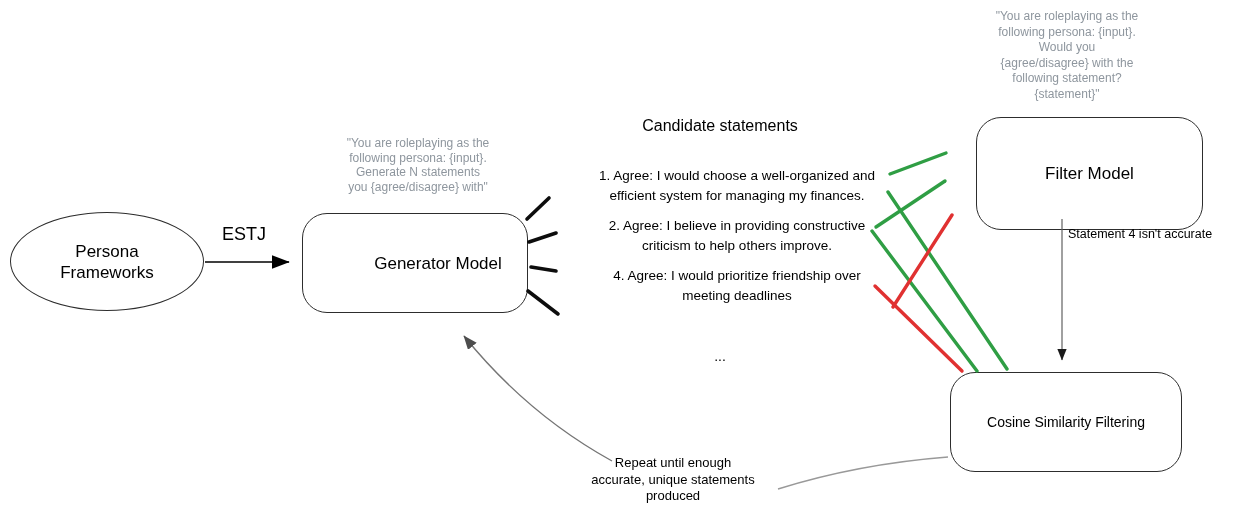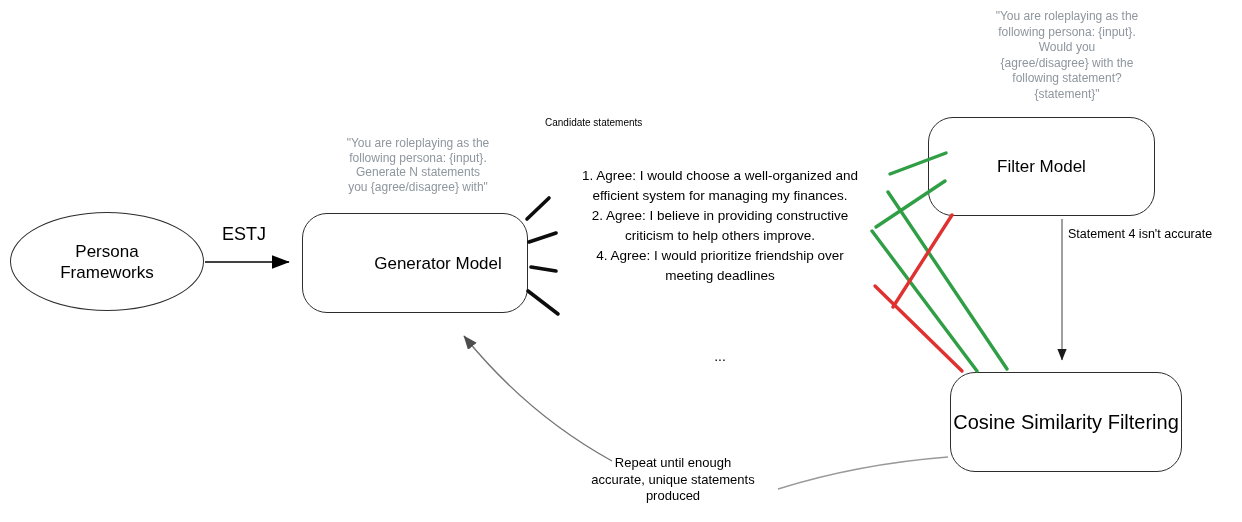--- a/index.html
+++ b/index.html
@@ -14,25 +14,25 @@
   }
   .rounded{border-radius:25px;}
   .ellipse{border-radius:50%;}
   .prompt{
     position:absolute;color:#8e969e;font-size:12px;text-align:center;
     white-space:pre-line;z-index:3;
   }
   .prompt.gen{line-height:14.6px;}
   .prompt.filter{line-height:15.6px;}
   .title{
-    position:absolute;font-size:10px;text-align:left;z-index:3;
+    position:absolute;font-size:16px;text-align:center;z-index:3;
   }
   .stmts{
-    position:absolute;left:545px;top:166px;width:350px;z-index:3;
-    display:flex;flex-direction:column;
+    position:absolute;left:562px;top:166px;width:350px;z-index:3;
+    display:flex;flex-direction:column;gap:10px;
   }
   .stmt{
     font-size:13.5px;line-height:20px;text-align:center;white-space:pre-line;
   }
   .ellipsis{
     position:absolute;left:545px;top:348px;width:350px;text-align:center;
     font-size:14px;z-index:3;
   }
   .note{position:absolute;font-size:12.5px;z-index:3;}
   .edge-label{position:absolute;font-size:18px;z-index:3;}
@@ -49,25 +49,25 @@
 
   <div class="node ellipse" style="left:10px;top:212px;width:194px;height:99px;">
     <span style="white-space:pre-line;">Persona
 Frameworks</span>
   </div>
 
   <div class="node rounded" style="left:302px;top:213px;width:226px;height:100px;padding-left:46px;">
     <span>Generator Model</span>
   </div>
 
-  <div class="node rounded" style="left:928px;top:117px;width:227px;height:99px;">
+  <div class="node rounded" style="left:976px;top:117px;width:227px;height:113px;">
     <span>Filter Model</span>
   </div>
 
-  <div class="node rounded" style="left:950px;top:372px;width:232px;height:100px;font-size:20px;">
+  <div class="node rounded" style="left:950px;top:372px;width:232px;height:100px;font-size:14px;">
     <span>Cosine Similarity Filtering</span>
   </div>
 
   <div class="prompt gen" style="left: 318px; top: 136px; width: 200px; color: rgb(142, 150, 158);">"You are roleplaying as the
 following persona: {input}.
 Generate N statements
 you {agree/disagree} with"</div>
 
   <div class="prompt filter" style="left: 972px; top: 9px; width: 190px; color: rgb(142, 150, 158);">"You are roleplaying as the
 following persona: {input}.

